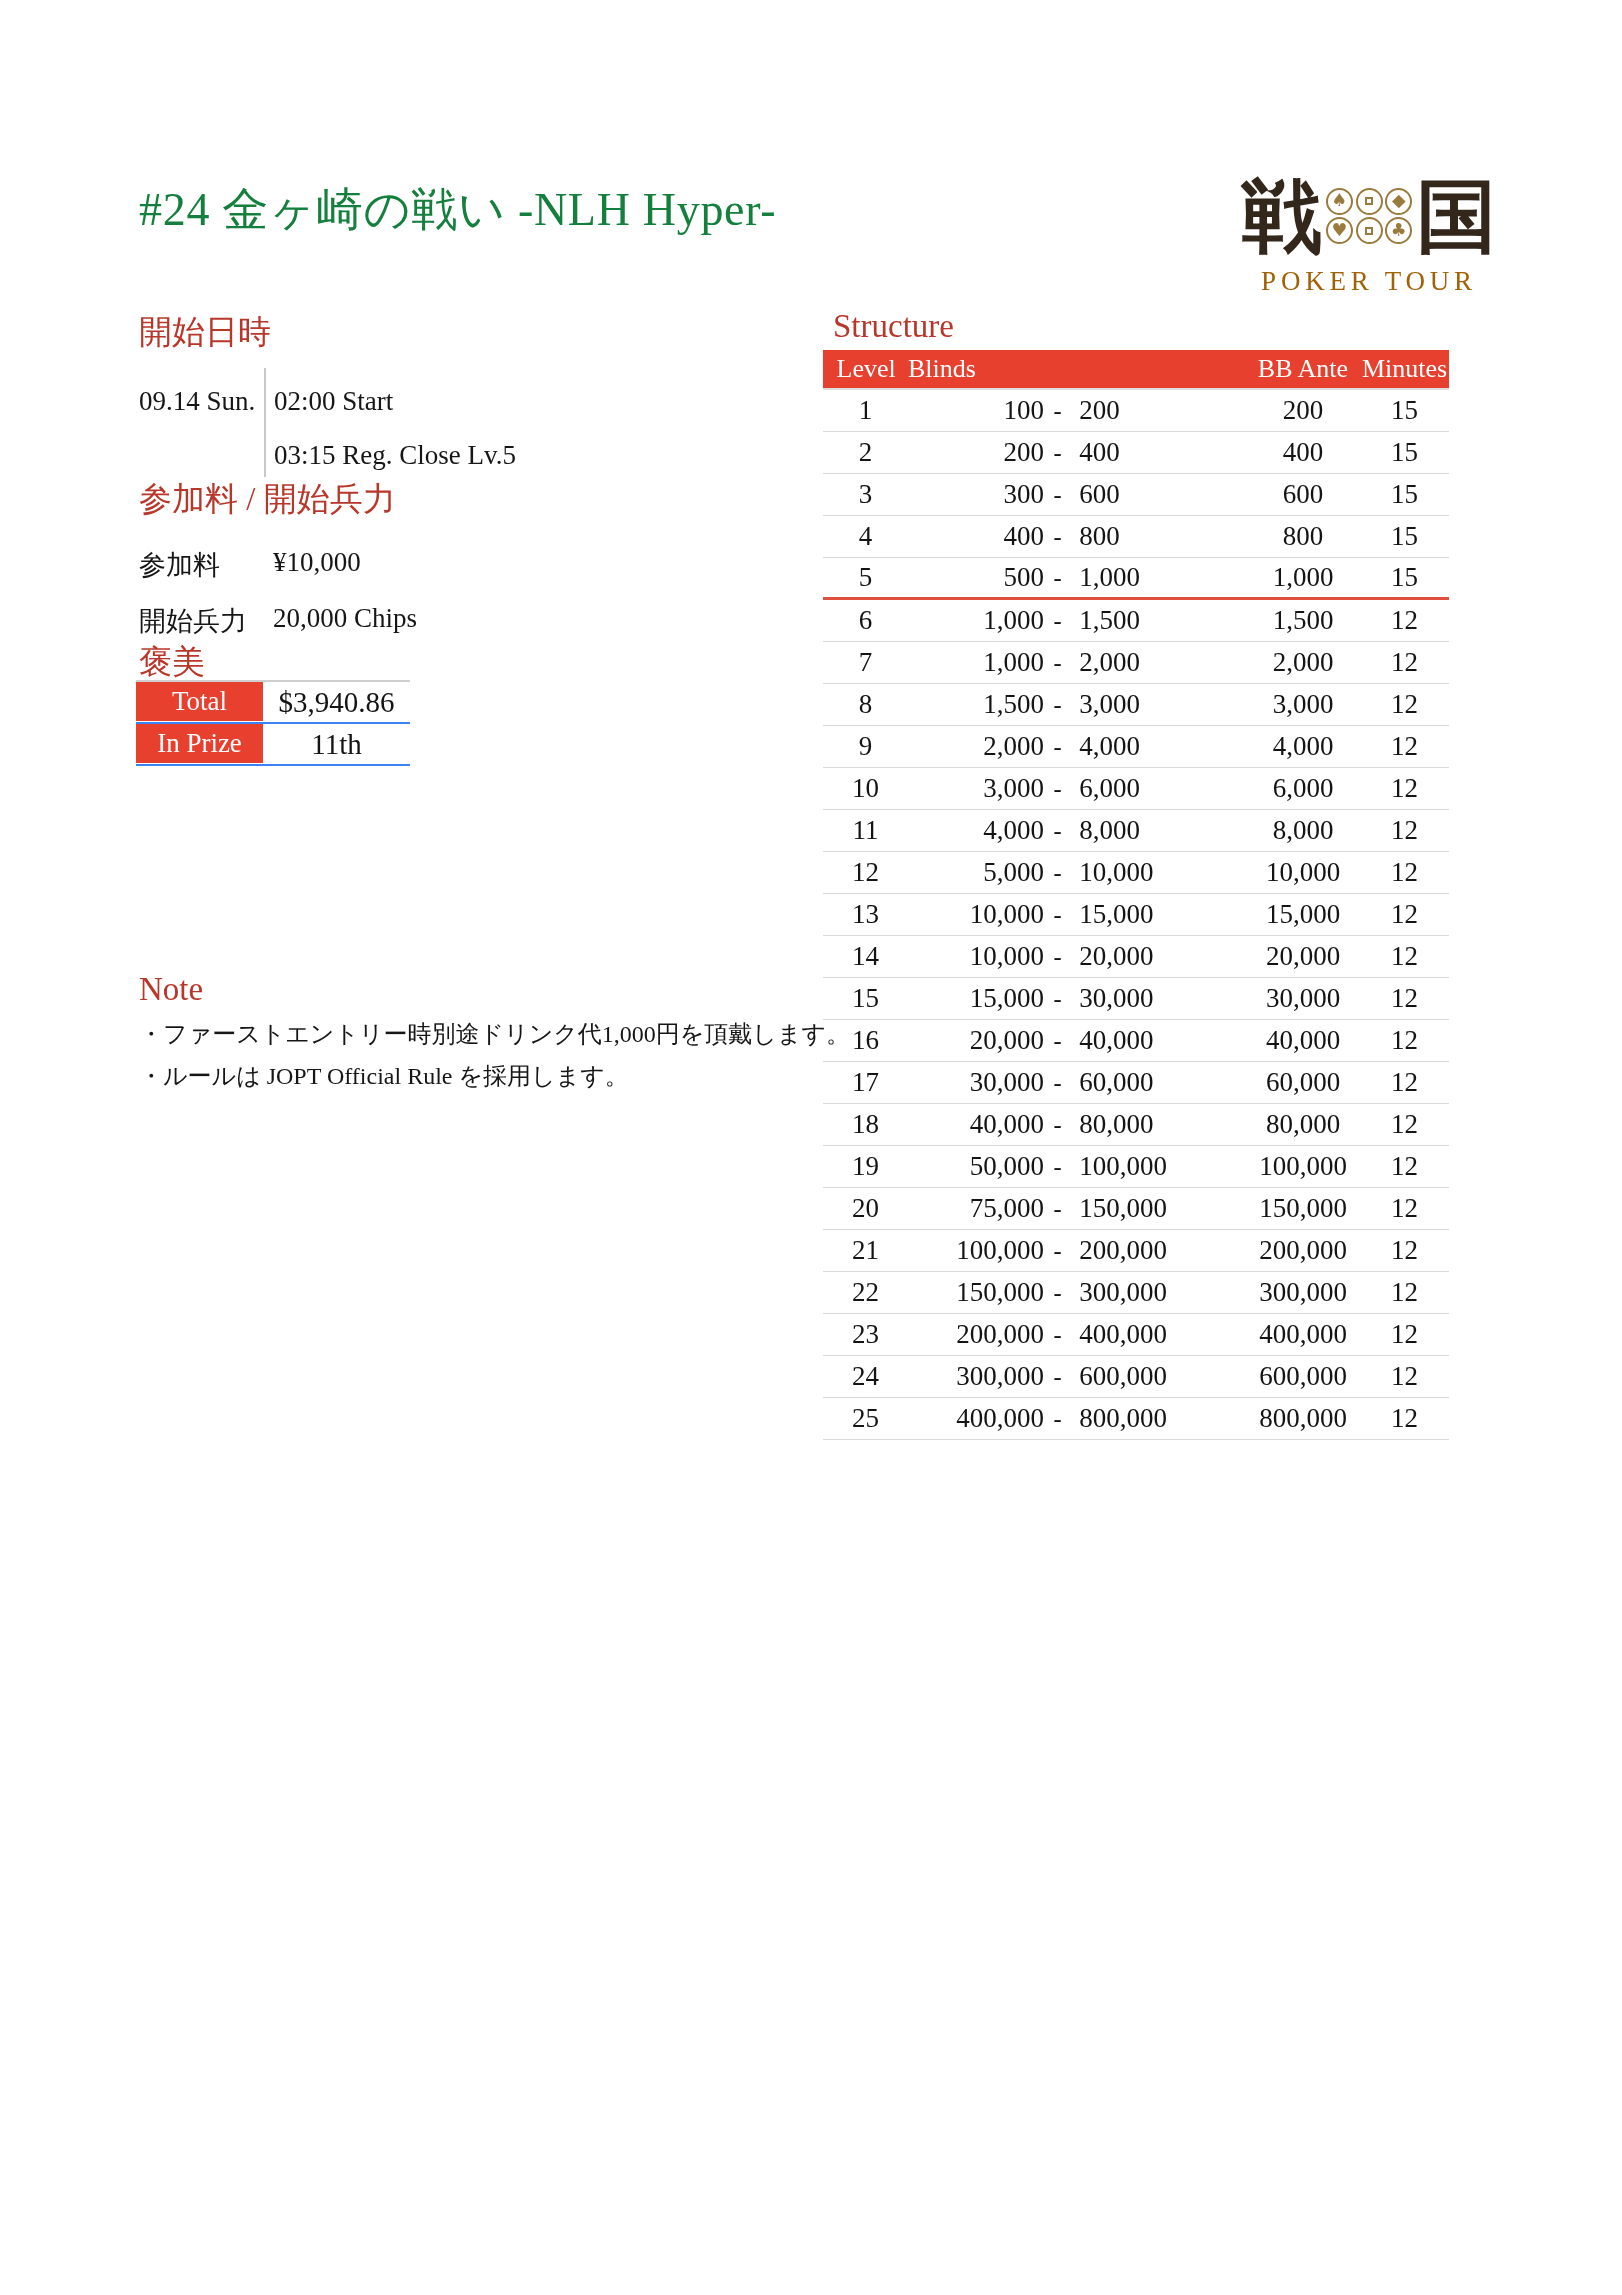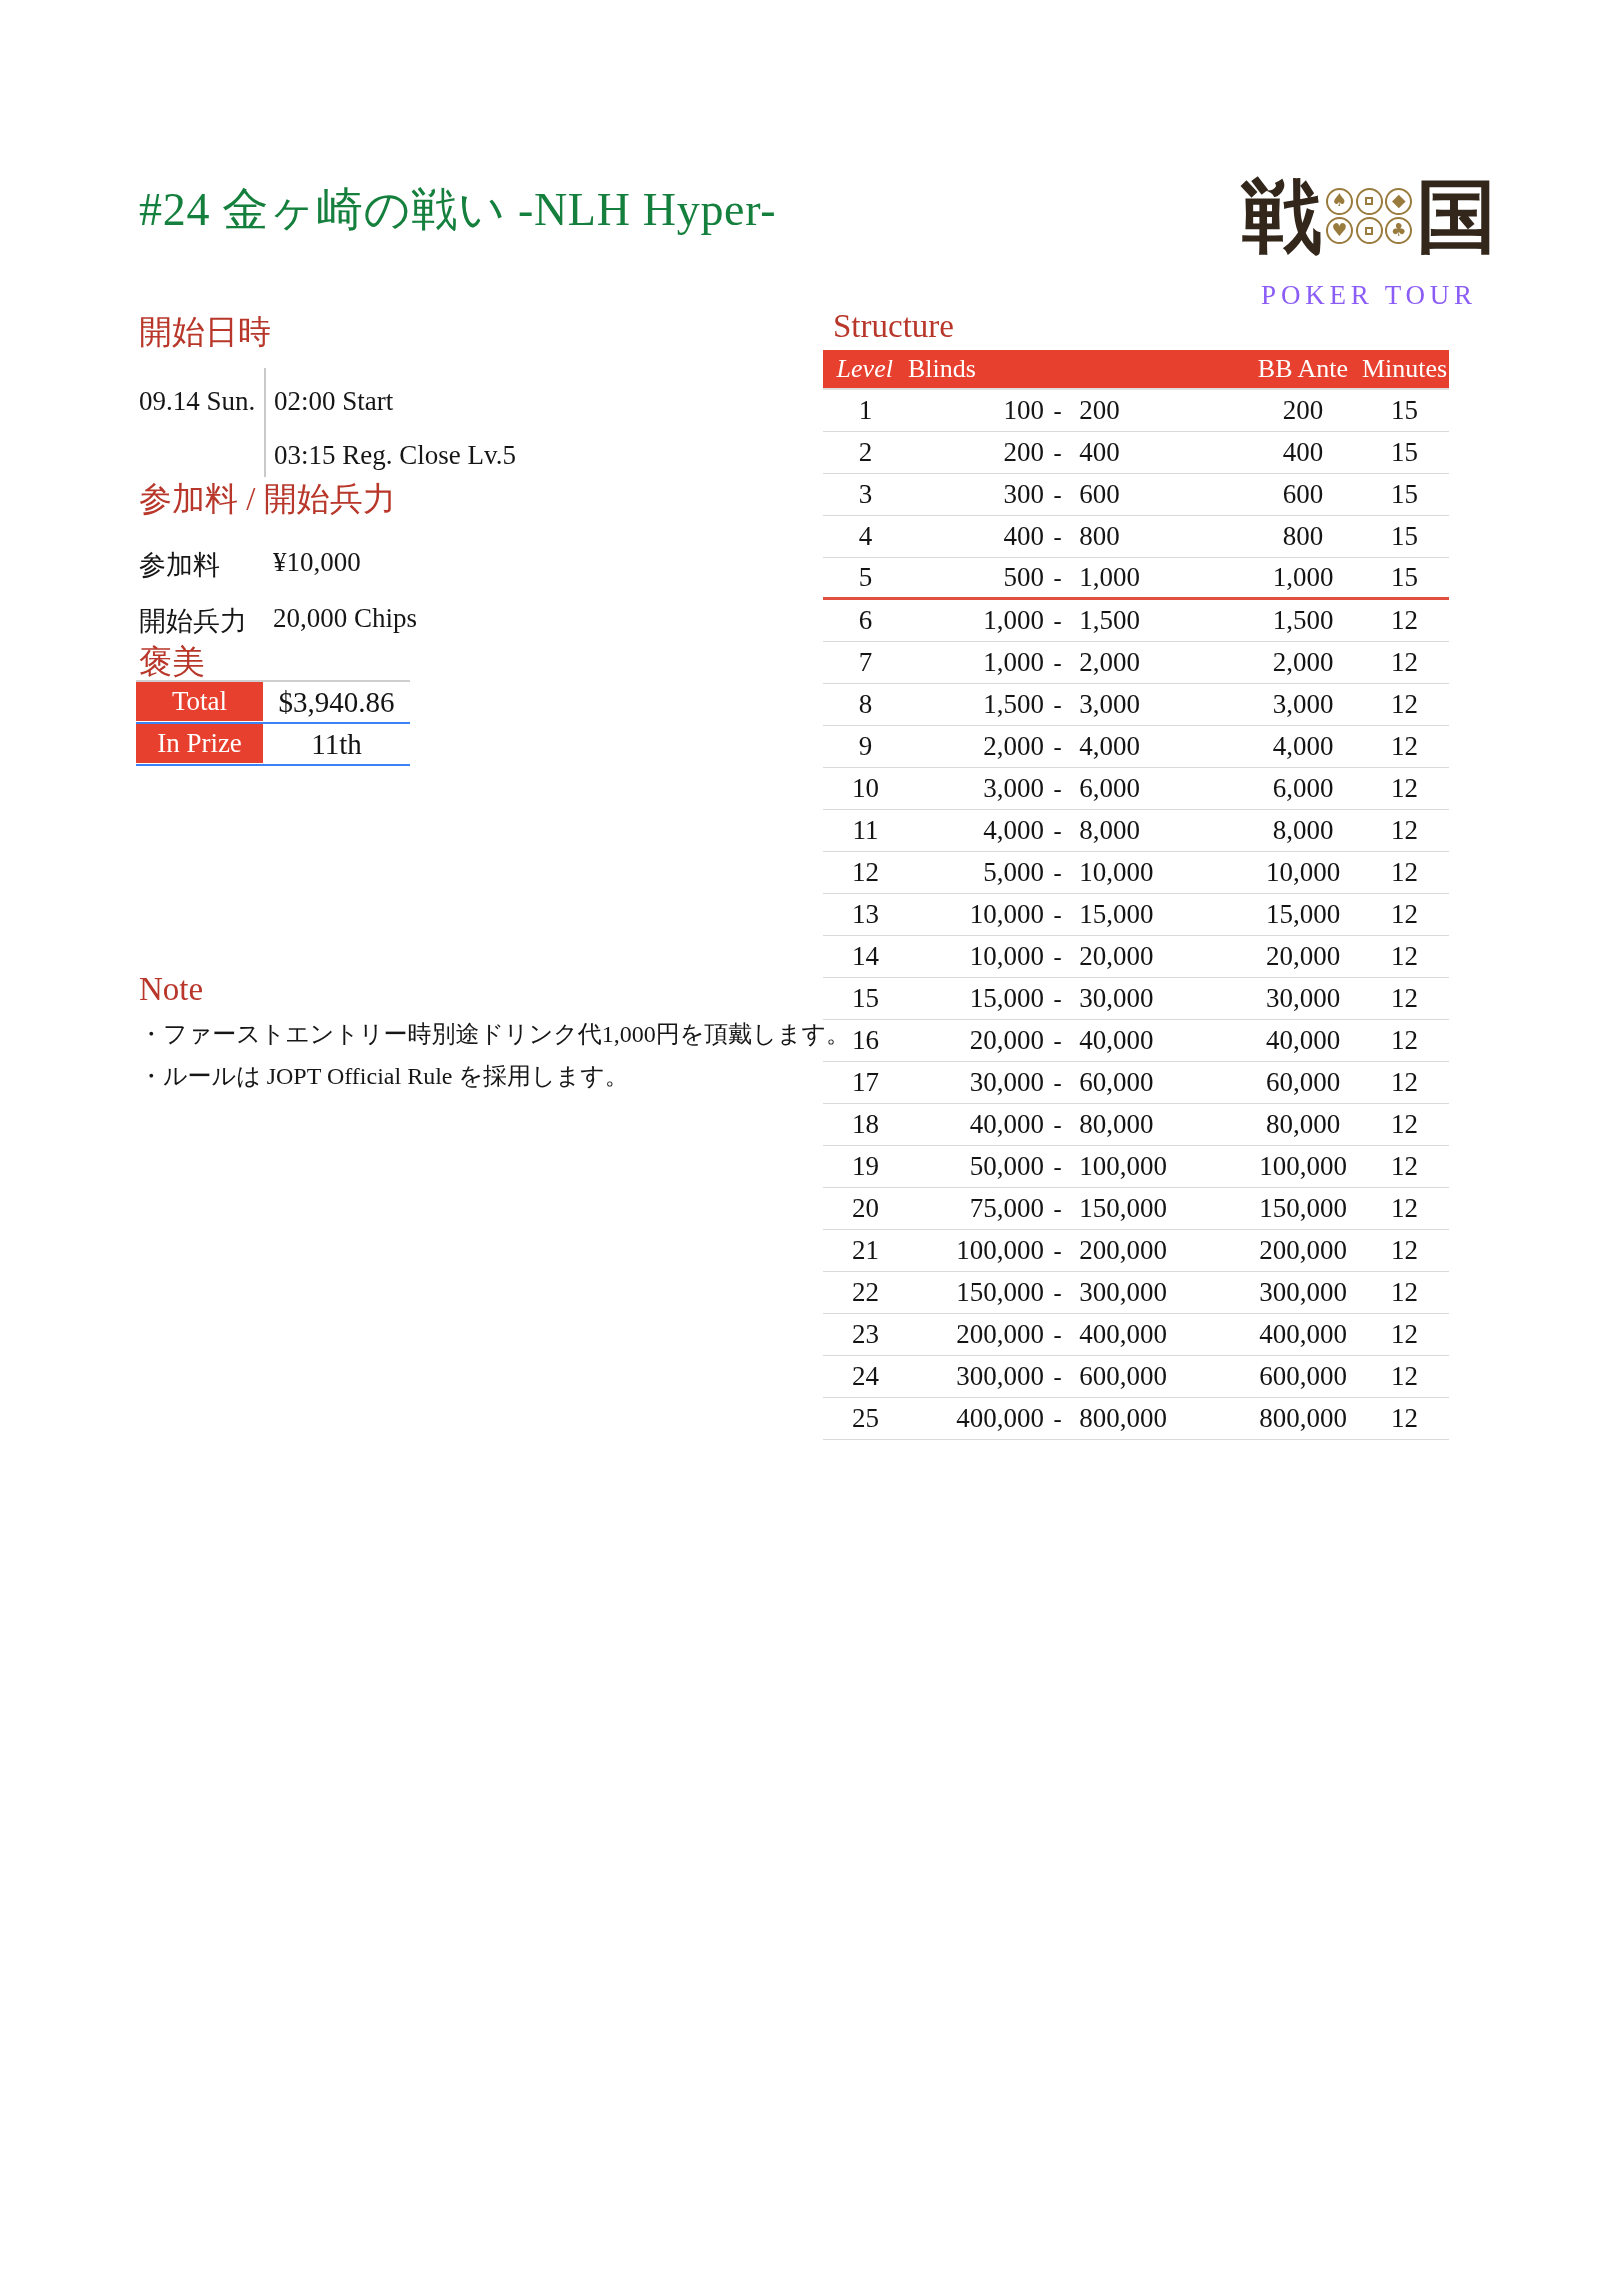--- a/index.html
+++ b/index.html
@@ -25,21 +25,21 @@
   }
   .coin-grid { display:grid; grid-template-columns:repeat(3,27px); grid-template-rows:repeat(2,27px); gap:2.7px; }
   .coin {
     width:27px; height:27px; border:2px solid #9a7b3e; border-radius:50%;
     display:flex; align-items:center; justify-content:center;
     color:#9a7b3e; font-size:17.7px; line-height:1;
     font-family:"DejaVu Sans","Liberation Sans",sans-serif;
   }
   .coin .square-hole { width:8.2px; height:8.2px; border:2px solid #9a7b3e; }
   .logo-subtitle {
-    margin-top:24px; font-size:27px; letter-spacing:4.8px; color:#8b5cf6; white-space:nowrap;
+    margin-top:10px; font-size:27px; letter-spacing:4.8px; color:#a16207; white-space:nowrap;
   }
 
   
   .sec-heading {
     position:absolute; left:139px;
     font-size:33px; color:#b8372a; font-weight:400; white-space:nowrap;
   }
 
   
   .sched-date  { position:absolute; left:139px; top:386px; font-size:27px; white-space:nowrap; }
@@ -86,21 +86,21 @@
   .srow {
     display:grid;
     grid-template-columns:85px 136px 27px 174px 116px 87px;
     align-items:center;
   }
   .struct-head {
     background:#e8402f; color:#fff; height:40px;
     border-bottom:2.7px solid #dfdfdf;
     font-size:26px;
   }
-  .struct-head .h-level { padding-left:13.6px; text-align:left;font-style:italic; }
+  .struct-head .h-level { padding-left:13.6px; text-align:left; }
   .struct-head .h-blinds { grid-column:2 / span 3; text-align:left; }
   .struct-head .h-ante { text-align:center; }
   .struct-head .h-min { text-align:center; }
   .body-row { height:42px; border-bottom:1.4px solid #d9d9d9; font-size:27px; color:#141414; }
   .body-row.reg-close { border-bottom:3.4px solid #e0503e; }
   .c-level { text-align:center; }
   .c-sb   { text-align:right; }
   .c-dash { text-align:center; font-size:24.5px; }
   .c-bb   { text-align:left; padding-left:8.2px; }
   .c-ante { text-align:center; }

